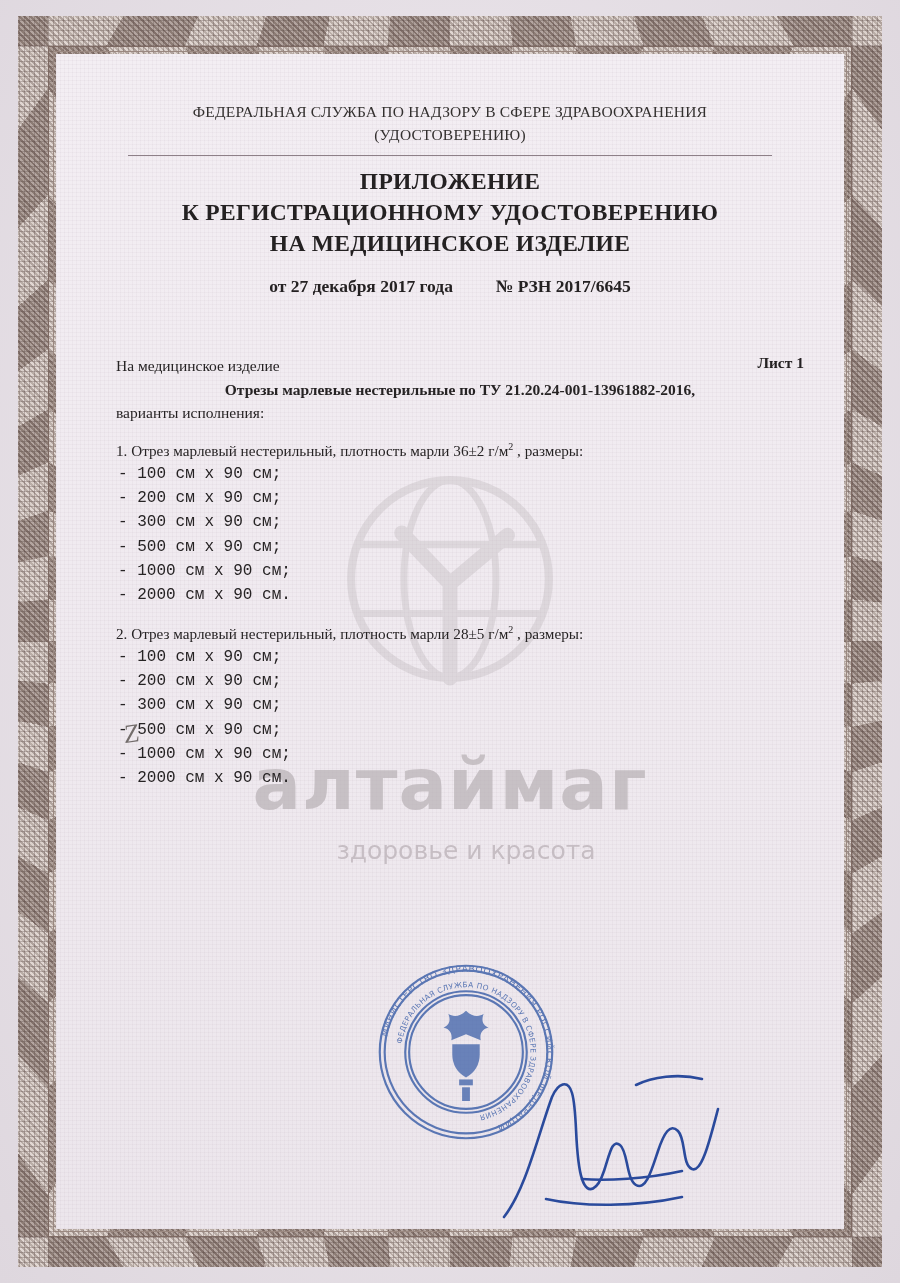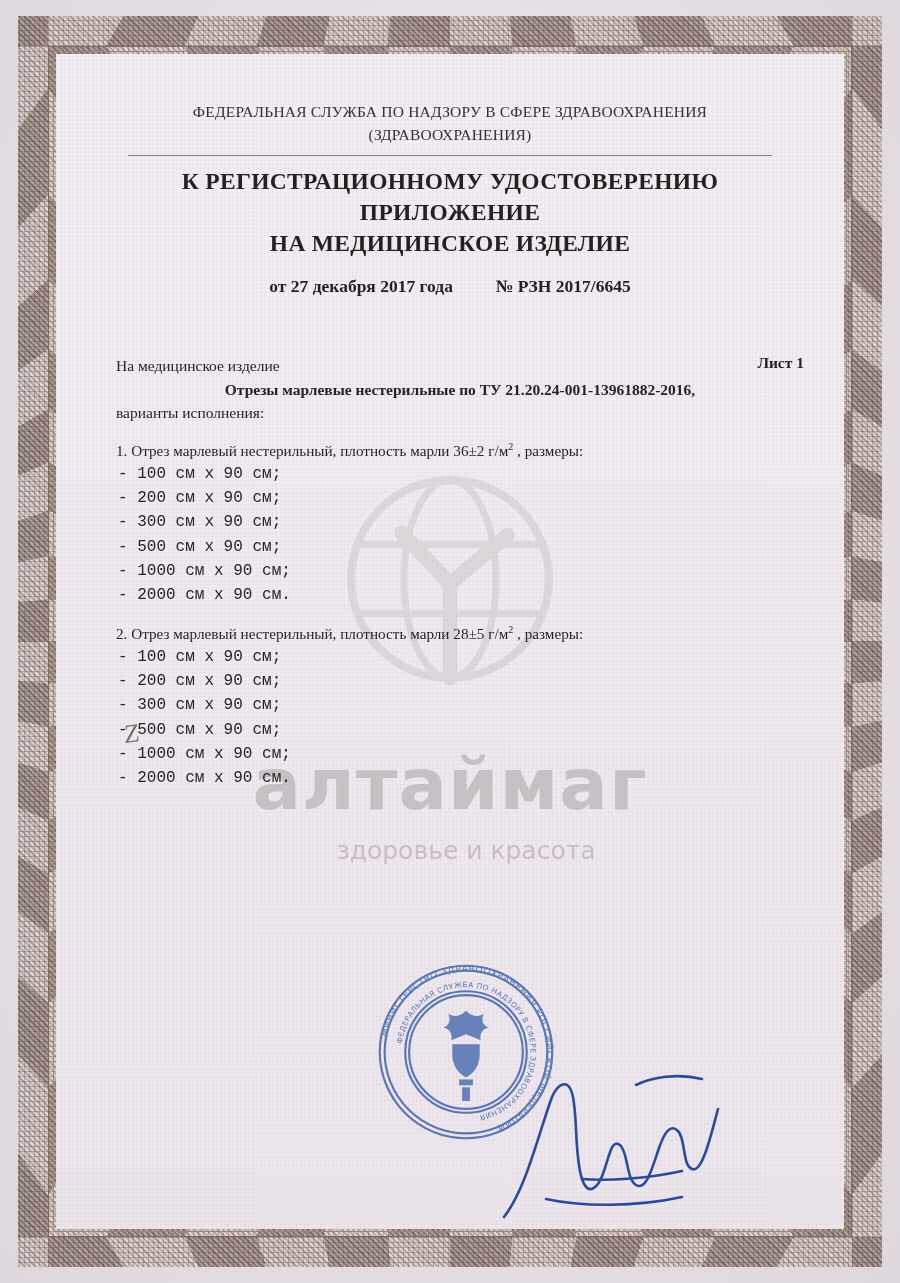--- a/index.html
+++ b/index.html
@@ -248,28 +248,28 @@
       <path d="M100 104 L58 60 M100 104 L150 62 M100 104 L100 186" fill="none" stroke="#b9b2b6" stroke-width="13" stroke-linecap="round"></path>
     </svg>
 
     <div class="wm-brand">алтаймаг</div>
     <div class="wm-sub">здоровье и красота</div>
 
     <div class="content">
 
       <div class="agency">
         <span>ФЕДЕРАЛЬНАЯ СЛУЖБА ПО НАДЗОРУ В СФЕРЕ ЗДРАВООХРАНЕНИЯ</span>
-        <span class="line2">(ЗДРАВООХРАНЕНИЯ)</span>
+        <span class="line2">(УДОСТОВЕРЕНИЮ)</span>
       </div>
 
       <div class="rule"></div>
 
       <div class="title">
+        <div>ПРИЛОЖЕНИЕ</div>
         <div>К РЕГИСТРАЦИОННОМУ УДОСТОВЕРЕНИЮ</div>
-        <div>ПРИЛОЖЕНИЕ</div>
         <div>НА МЕДИЦИНСКОЕ ИЗДЕЛИЕ</div>
       </div>
 
       <div class="docnum">
         <span>от  27 декабря 2017 года</span>
         <span class="gap"></span>
         <span>№  РЗН 2017/6645</span>
       </div>
 
       <div class="sheet">Лист  1</div>

